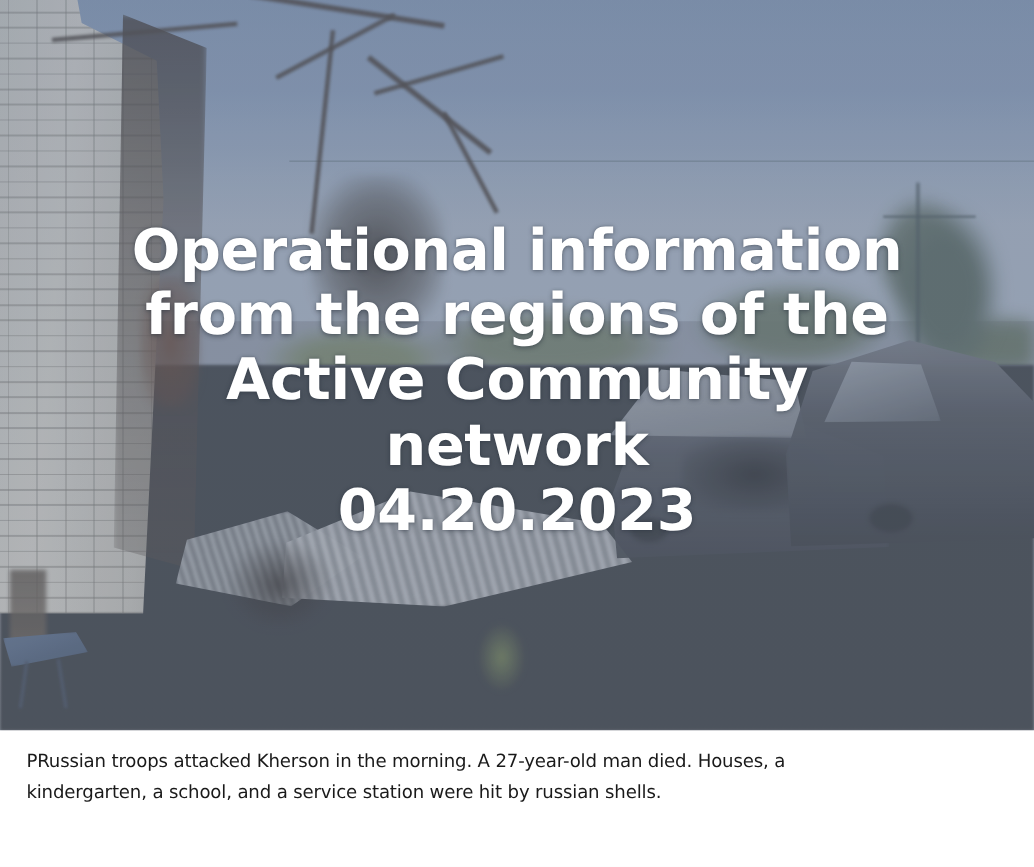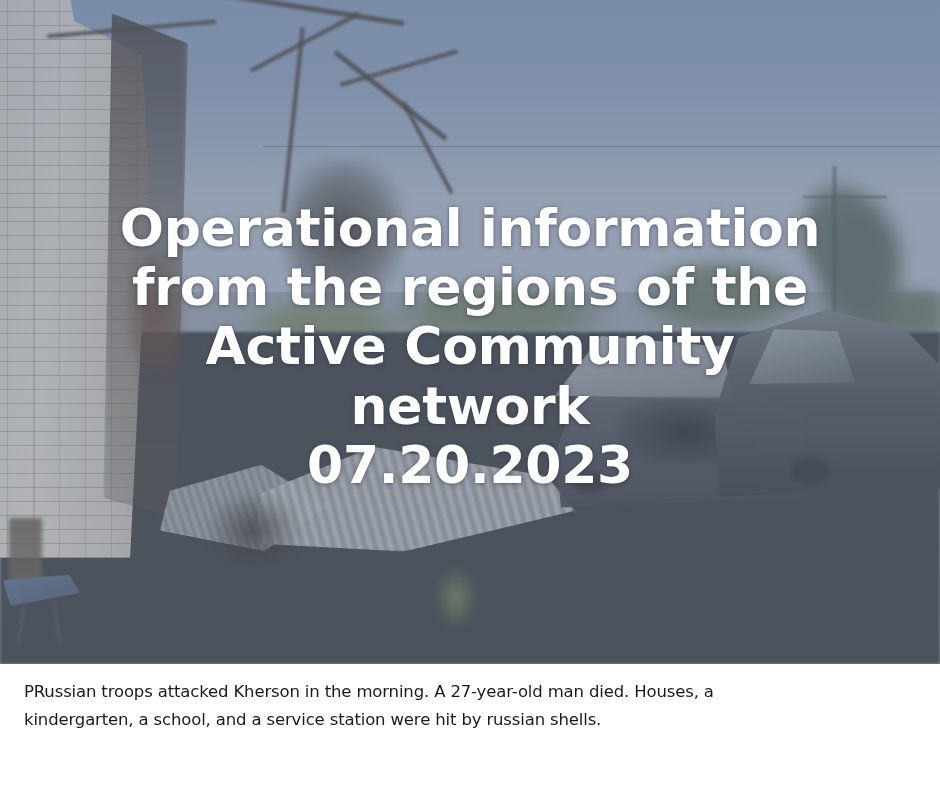--- a/index.html
+++ b/index.html
@@ -298,21 +298,21 @@
 
     <div class="tint"></div>
     <div class="tint2"></div>
   </div>
 
   <div class="title">
     <h1 class="title-text">Operational information
 from the regions of the
 Active Community
 network
-07.20.2023</h1>
+04.20.2023</h1>
   </div>
 
   <div class="caption-bar">
     <p class="caption-text">PRussian troops attacked Kherson in the morning. A 27-year-old man died. Houses, a kindergarten, a school, and a service station were hit by russian shells.</p>
 
   </div>
 
 </div>
 
 </body></html>

